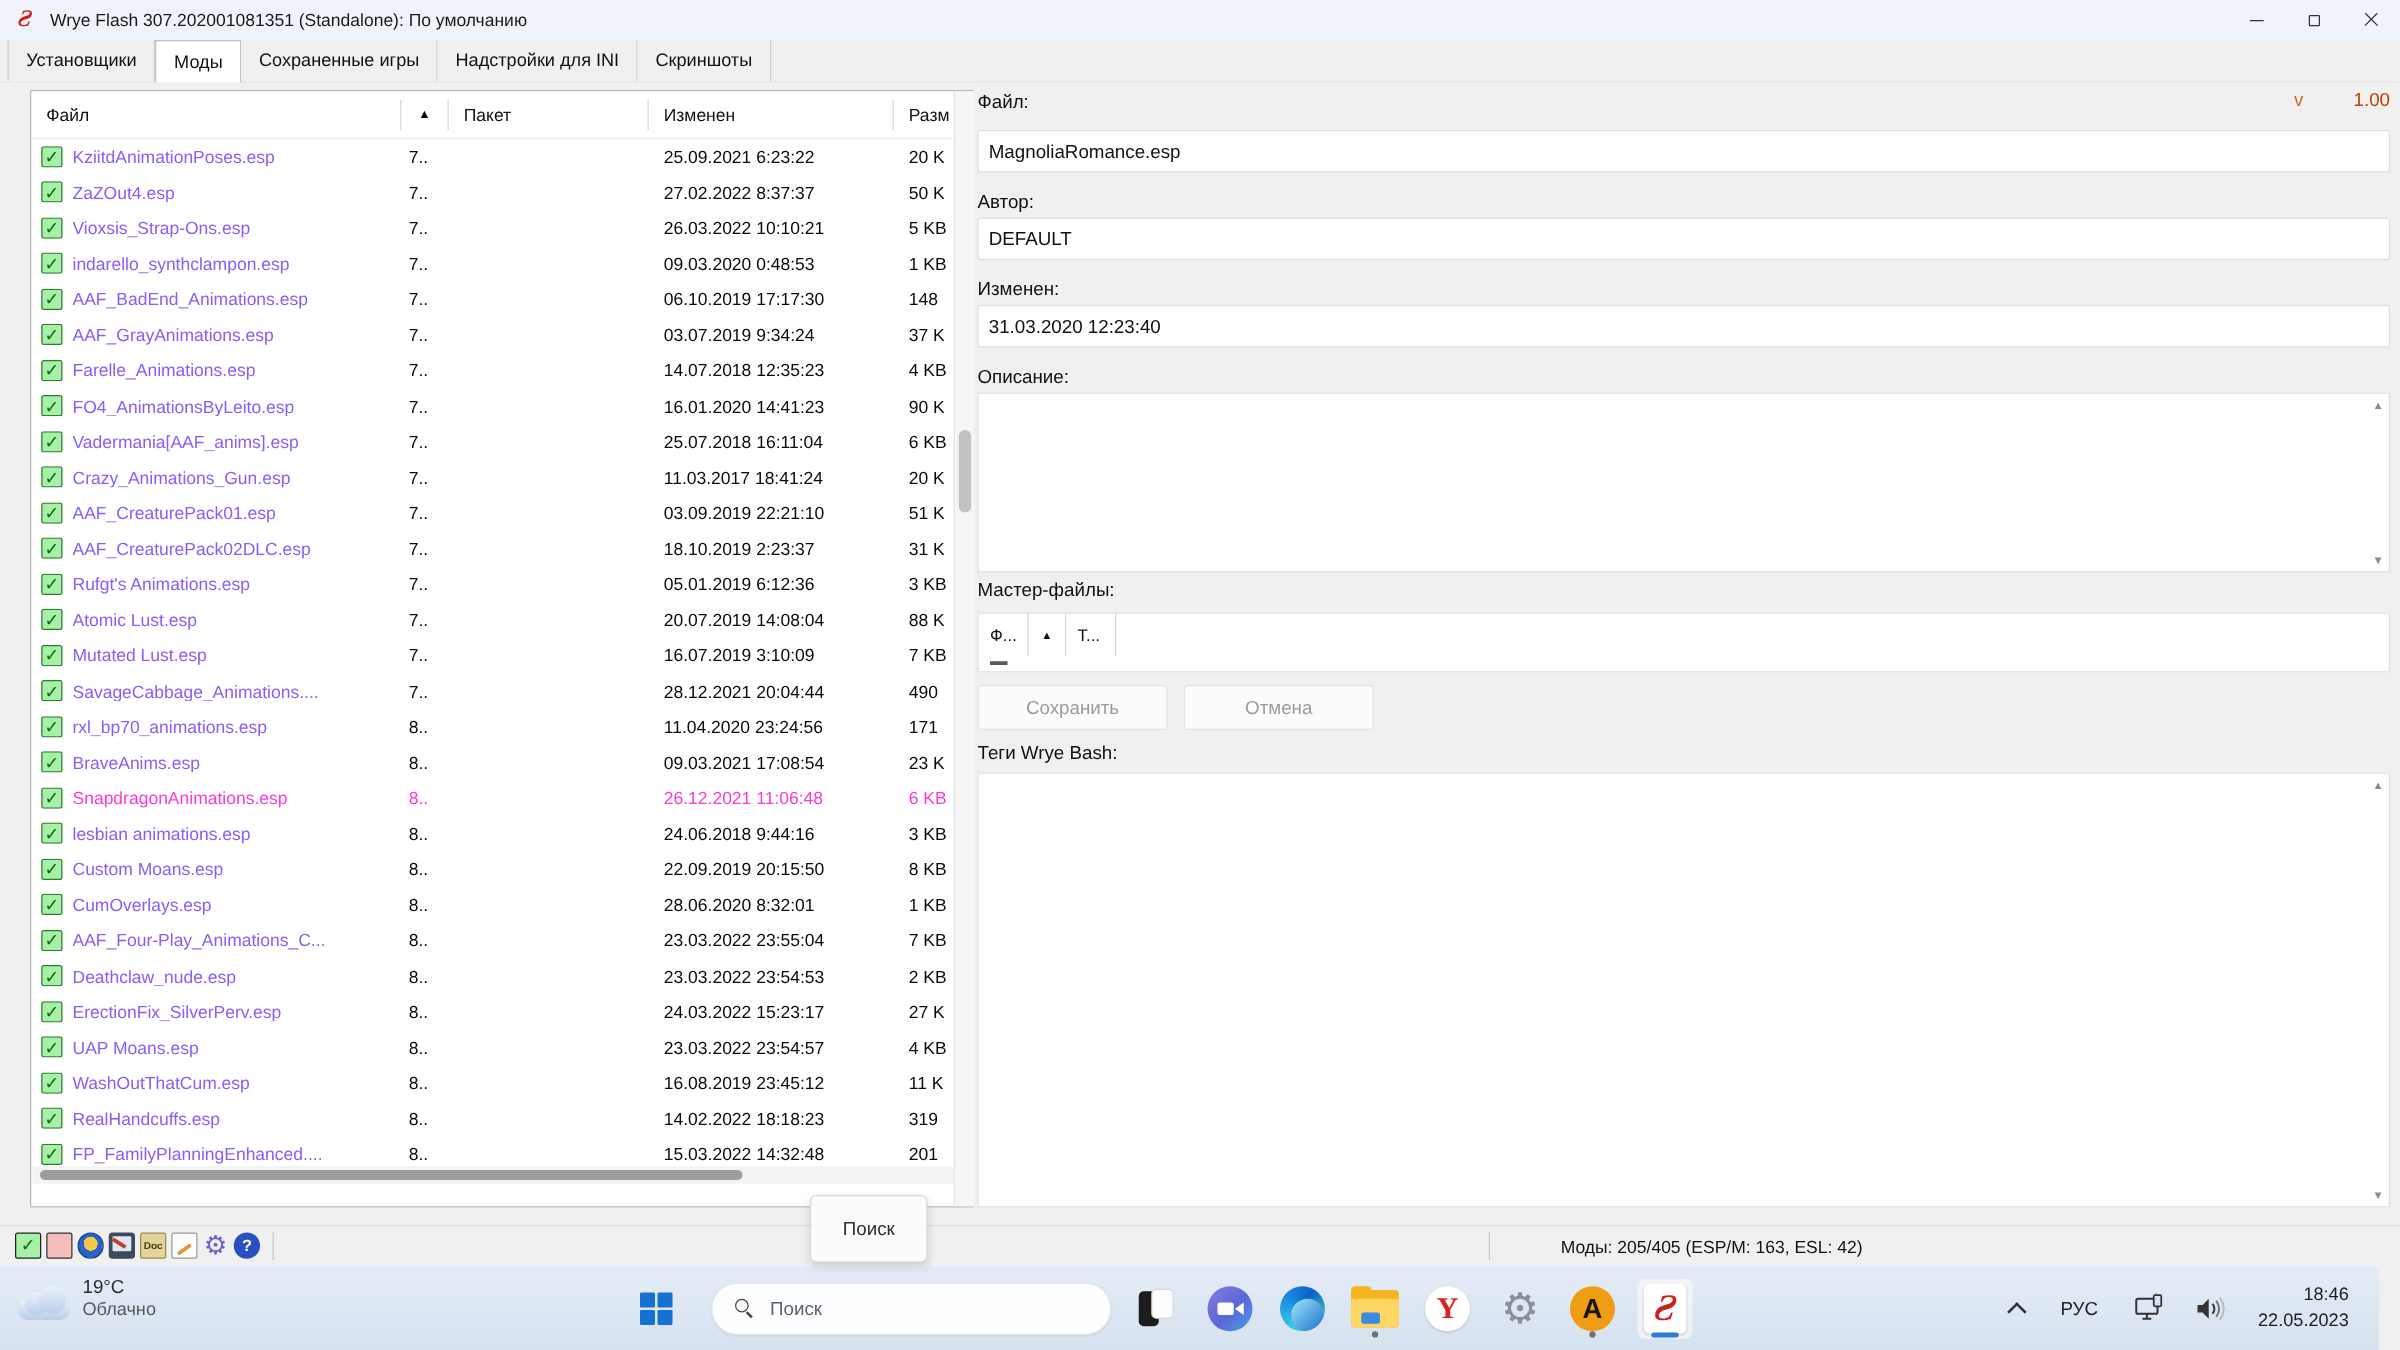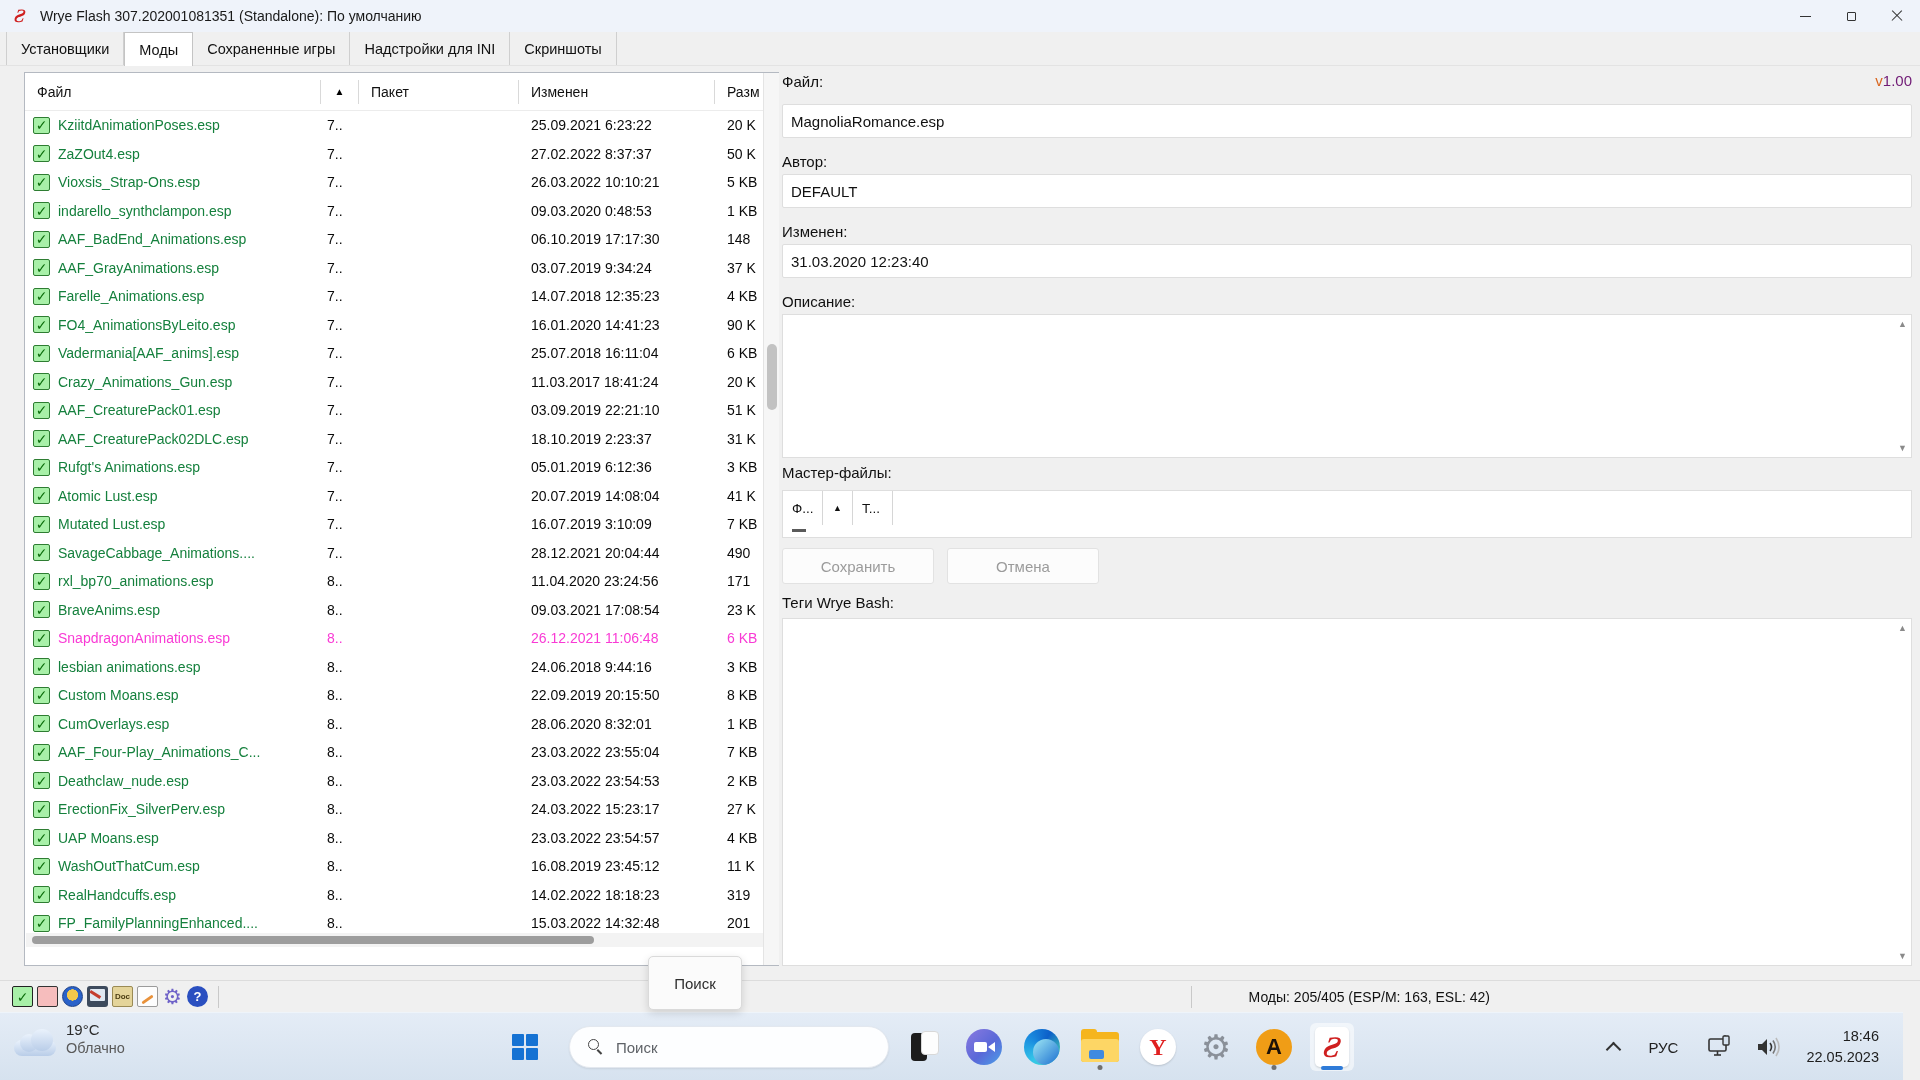--- a/index.html
+++ b/index.html
@@ -34,38 +34,38 @@
   #mods-grid { position:absolute; left:0; top:0; width:738px; height:100%; overflow:hidden; }
   .trow { display:grid; grid-template-columns:296px 38px 160px 196px 48px; align-items:center; }
   #mods-header { height:38px; border-bottom:1px solid #ececec; }
   #mods-header .hcell { height:24px; display:flex; align-items:center; padding-left:12px; font-size:14px; color:#101010; border-right:1px solid #d9d9d9; }
   #mods-header .hcell:last-child { border-right:none; }
   #mods-header .hcell.sortcol { justify-content:center; padding-left:0; font-size:10px; color:#000; }
   .row { height:28.5px; }
   .row .c-file { display:flex; align-items:center; overflow:hidden; white-space:nowrap; }
   .cb { width:17px; height:17px; margin-left:8px; margin-right:8px; background:#a8f0a8; border:1px solid #2e7d32; border-radius:2px; flex:0 0 auto; display:flex; align-items:center; justify-content:center; }
   .cb .tick { font-size:14px; line-height:14px; color:#0c6e0c; font-weight:bold; }
-  .c-name { font-size:14px; color:#15803d; overflow:hidden; white-space:nowrap; text-overflow:clip; }
+  .c-name { font-size:14px; color:#8b5cf6; overflow:hidden; white-space:nowrap; text-overflow:clip; }
   .c-order { font-size:14px; color:#0a0a0a; padding-left:6px; }
   .c-pkg { font-size:14px; }
   .c-mod { font-size:14px; color:#0a0a0a; padding-left:12px; white-space:nowrap; }
   .c-size { font-size:14px; color:#0a0a0a; padding-left:12px; white-space:nowrap; }
   .row.pink .c-name,.row.pink .c-order,.row.pink .c-mod,.row.pink .c-size { color:#f93ad5; }
 
   #vscroll { position:absolute; right:0; top:0; width:17px; height:100%; background:#f6f6f6; border-left:1px solid #e4e4e4; }
   #vthumb { position:absolute; left:3px; top:271px; width:10px; height:66px; background:#c2c2c2; border-radius:5px; }
   #hscroll { position:absolute; left:1px; bottom:18px; width:737px; height:14px; background:#f3f3f3; }
   #hthumb { position:absolute; left:6px; top:3px; width:562px; height:8px; background:#9d9d9d; border-radius:4px; }
 
   
   #details-panel { position:absolute; left:779px; top:66px; width:1137px; height:914px; background:#f0f0f0; font-size:15px; }
   .dp-label { position:absolute; left:3px; color:#101010; font-size:15px; }
   .dp-input { position:absolute; left:3px; width:1130px; height:34px; background:#fff; border:1px solid #dedede; border-radius:2px; font-size:15px; color:#111; padding-left:8px; font-family:inherit; }
   #version { position:absolute; right:4px; top:6px; font-size:15px; }
-  #version .vpre { color:#d9661f; } #version .vnum { color:#701a75; }
+  #version .vpre { color:#d9661f; } #version .vnum { color:#c2410c;margin-left:40px; }
   .dp-box { position:absolute; left:3px; width:1130px; background:#fff; border:1px solid #dedede; }
   .scroll-arrow { position:absolute; right:4px; font-size:9px; color:#8a8a8a; }
   .sa-up { top:4px; } .sa-down { bottom:4px; }
   #masters-box { top:424px; height:48px; }
   .m-hcell { position:absolute; top:0; height:34px; display:flex; align-items:center; padding-left:9px; font-size:13.5px; color:#111; border-right:1px solid #d6d6d6; }
   #m-c1 { left:0; width:40px; } #m-c2 { left:40px; width:30px; justify-content:center; padding-left:0; font-size:9px; } #m-c3 { left:70px; width:40px; }
   #m-underline { position:absolute; left:9px; bottom:5px; width:14px; height:3px; background:#5a5a5a; }
   .dp-btn { position:absolute; width:152px; height:36px; background:#fcfcfc; border:1px solid #e2e2e2; border-radius:3px; font-size:15px; color:#9b9b9b; display:flex; align-items:center; justify-content:center; }
   #btn-save { left:3px; top:482px; } #btn-cancel { left:168px; top:482px; }
 
@@ -358,21 +358,21 @@
           <div class="row trow">
             <div class="c-file">
               <span class="cb">
                 <span class="tick">✓</span>
               </span>
               <span class="c-name">Atomic Lust.esp</span>
             </div>
             <div class="c-order">7..</div>
             <div class="c-pkg"></div>
             <div class="c-mod">20.07.2019 14:08:04</div>
-            <div class="c-size">41 K</div>
+            <div class="c-size">88 K</div>
           </div>
           <div class="row trow">
             <div class="c-file">
               <span class="cb">
                 <span class="tick">✓</span>
               </span>
               <span class="c-name">Mutated Lust.esp</span>
             </div>
             <div class="c-order">7..</div>
             <div class="c-pkg"></div>

